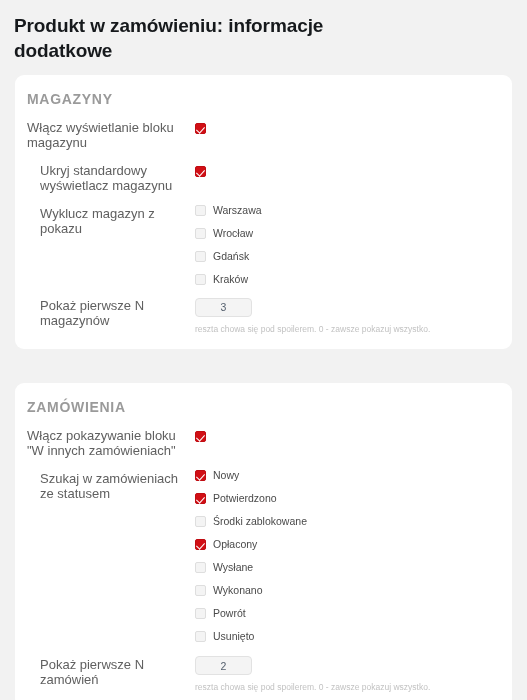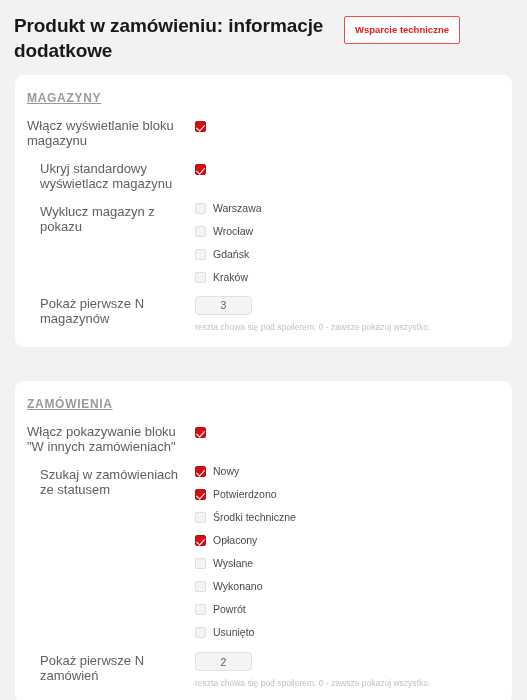--- a/index.html
+++ b/index.html
@@ -51,27 +51,26 @@
   .card {
     background: #ffffff;
     border-radius: 9px;
     margin: 0 15px;
     padding: 16px 0 14px 0;
   }
   #card-magazyny { margin-top: 12px; }
   #card-zamowienia { margin-top: 34px; }
 
   .section-label {
-    font-size: 12px;
+    font-size: 14px;
     font-weight: bold;
     letter-spacing: 0.7px;
     color: #9a9a9a;
     text-transform: uppercase;
     padding: 0 0 12px 12px;
-    text-decoration: underline;
   }
 
   
   .row {
     display: flex;
     align-items: flex-start;
     padding: 0 12px;
     margin-bottom: 12px;
   }
   .row:last-child { margin-bottom: 0; }
@@ -152,21 +151,20 @@
   }
 
   
   .save-bar { padding: 13px 0 0 19px; }
 </style>
 </head>
 <body>
 
 <div class="page-header">
   <div class="page-title">Produkt w zamówieniu: informacje dodatkowe</div>
-  <button class="support-button">Wsparcie techniczne</button>
 </div>
 
 <div class="card" id="card-magazyny">
   <div class="section-label">MAGAZYNY</div>
 
   <div class="row">
     <div class="row-label">Włącz wyświetlanie bloku magazynu</div>
     <div class="row-control">
       <span class="cb on"></span>
     </div>
@@ -226,21 +224,21 @@
       <label class="cb-item">
         <span class="cb on"></span>
         <span class="cb-text">Nowy</span>
       </label>
       <label class="cb-item">
         <span class="cb on"></span>
         <span class="cb-text">Potwierdzono</span>
       </label>
       <label class="cb-item">
         <span class="cb off"></span>
-        <span class="cb-text">Środki techniczne</span>
+        <span class="cb-text">Środki zablokowane</span>
       </label>
       <label class="cb-item">
         <span class="cb on"></span>
         <span class="cb-text">Opłacony</span>
       </label>
       <label class="cb-item">
         <span class="cb off"></span>
         <span class="cb-text">Wysłane</span>
       </label>
       <label class="cb-item">

